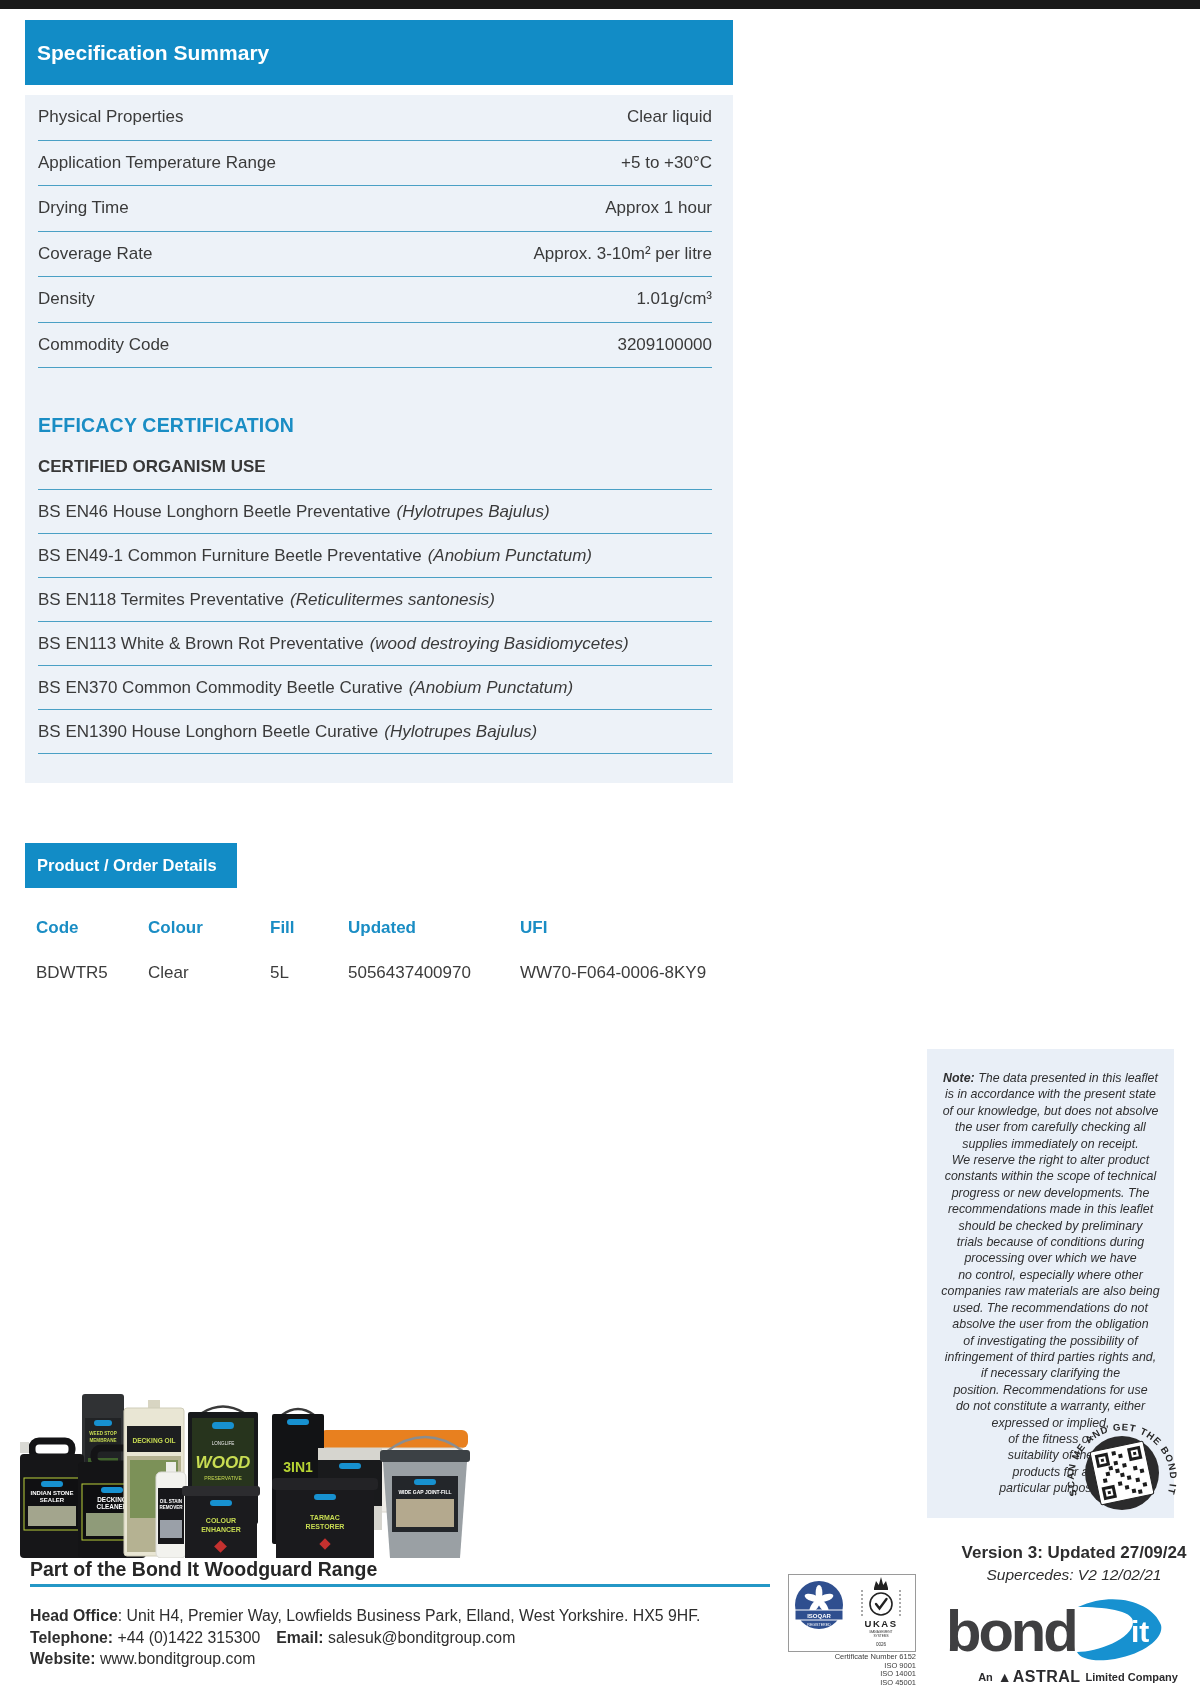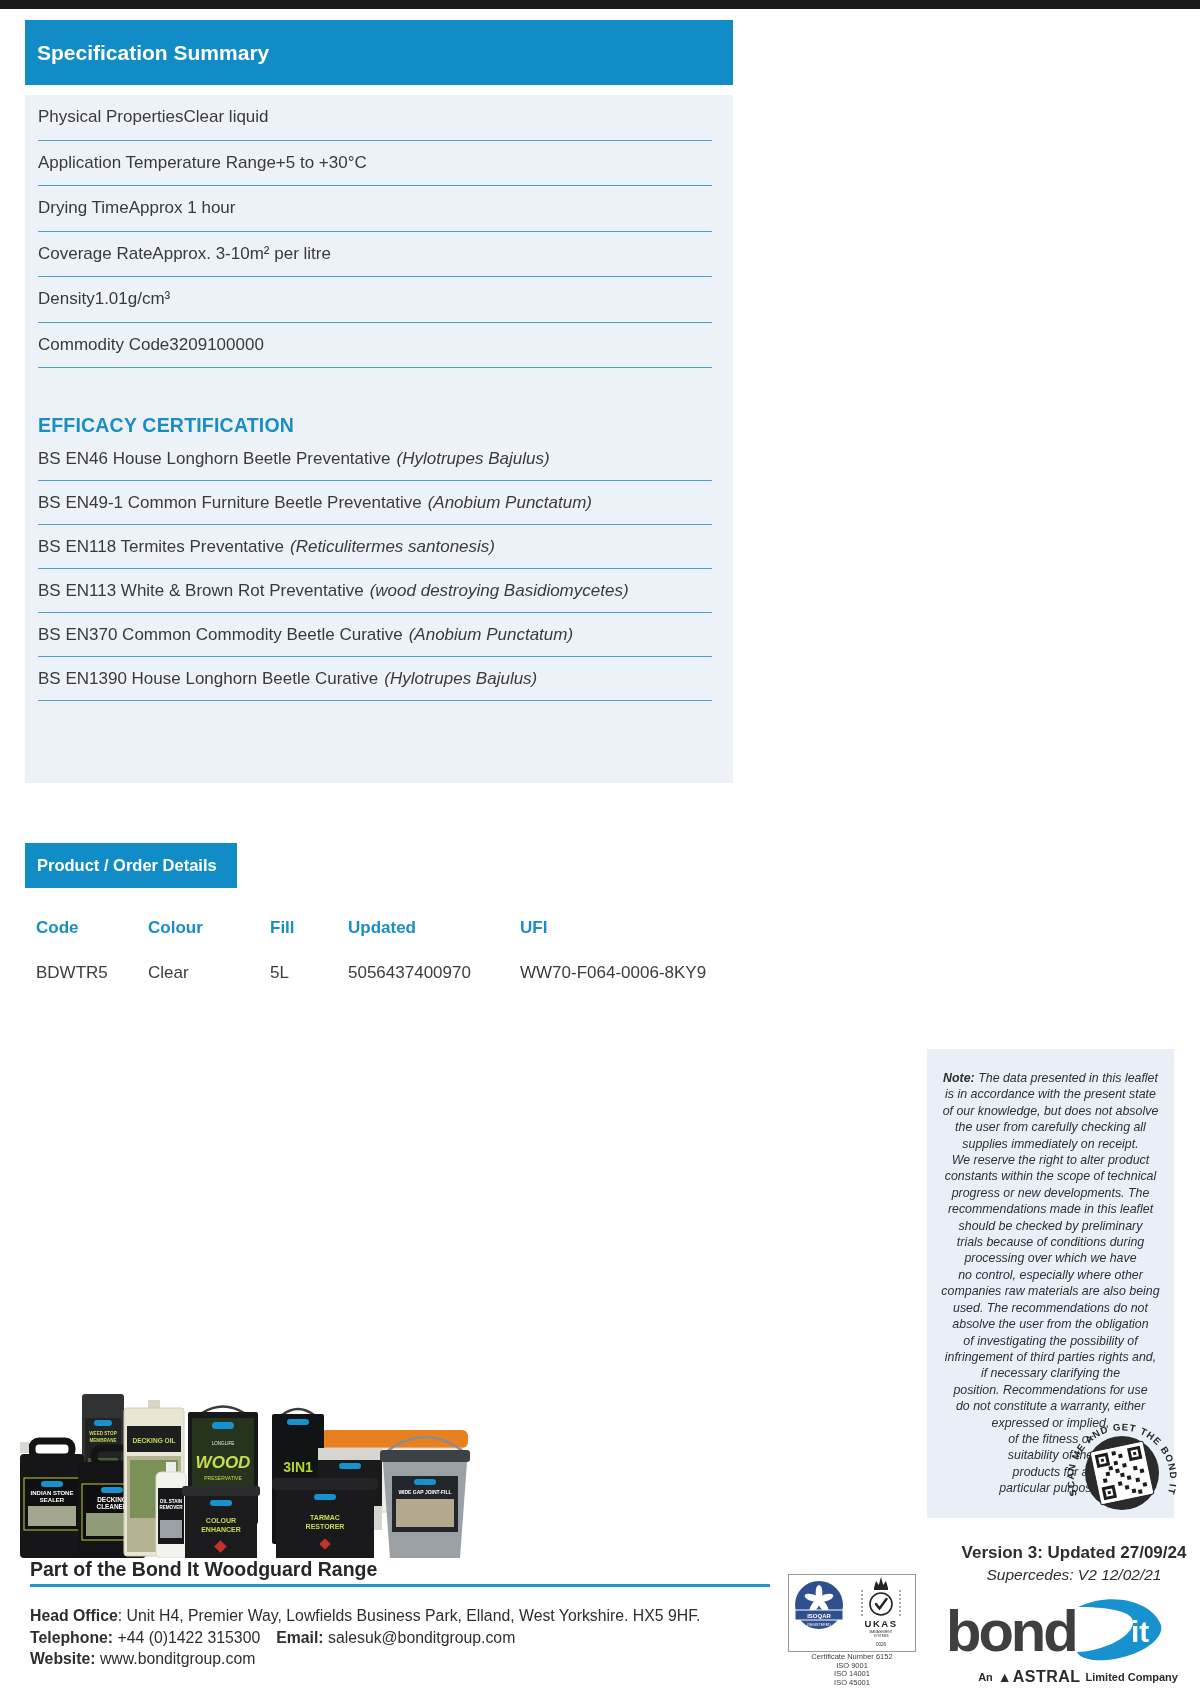--- a/index.html
+++ b/index.html
@@ -17,21 +17,21 @@
   .page{position:relative;width:1200px;height:1697px;margin:0 auto;background:#fff;overflow:hidden;}
   .abs{position:absolute;}
 
   .top-edge{left:0;top:0;width:1200px;height:9px;background:#1a1a1a;}
 
   .sec-head{background:var(--blue);color:#fff;font-weight:bold;display:flex;align-items:center;padding-left:12px;}
   .spec-head{left:25px;top:20px;width:708px;height:65px;font-size:21px;}
   .od-head{left:25px;top:843px;width:212px;height:45px;font-size:16.5px;align-items:center;}
 
   .spec-table{left:25px;top:95px;width:708px;height:688px;background:var(--tbl-bg);}
-  .spec-row{height:45.5px;display:flex;justify-content:flex-start;align-items:center;
+  .spec-row{height:45.5px;display:flex;justify-content:space-between;align-items:center;
             margin:0 21px 0 13px;border-bottom:1px solid var(--rule);font-size:17px;}
   .spec-row .val{text-align:right;}
   .eff-heading{margin:46px 0 0 13px;font-size:19.5px;font-weight:bold;color:var(--head-blue);letter-spacing:.2px;}
   .eff-sub{margin:20px 21px 0 13px;height:33px;font-size:17px;font-weight:bold;color:#383838;
            border-bottom:1px solid var(--rule);}
   .cert-row{height:44px;display:flex;align-items:center;margin:0 21px 0 13px;
             border-bottom:1px solid var(--rule);font-size:17px;}
   .cert-row .latin{font-style:italic;margin-left:6px;}
 
   .od-col{position:absolute;top:918px;font-size:17px;font-weight:bold;color:var(--head-blue);}
@@ -46,21 +46,21 @@
   .version{left:949px;top:1543px;width:250px;text-align:center;color:#2d2d2e;}
   .version .v1{font-size:17px;font-weight:bold;}
   .version .v2{font-size:15.5px;font-style:italic;margin-top:3px;}
 
   .caption{left:30px;top:1558px;font-size:19.5px;font-weight:bold;color:#262626;}
   .foot-rule{left:30px;top:1584px;width:740px;height:3px;background:#2497c6;}
   .footer{left:30px;top:1605px;width:740px;font-size:15.8px;line-height:21.5px;color:#2e2e2e;}
   .footer .f-b{font-weight:bold;}
   .footer .gap{margin-left:16px;}
 
-  .cert-lines{left:788px;top:1653px;width:128px;text-align:center;font-size:7.5px;
+  .cert-lines{left:788px;top:1653px;width:128px;text-align:right;font-size:7.5px;
               line-height:8.6px;color:#3c3c3c;}
 
   .astral-row{left:946px;top:1668px;width:220px;display:flex;align-items:center;justify-content:center;
               color:#2b2b2e;white-space:nowrap;}
   .astral-row .an{font-size:11px;font-weight:bold;margin-right:5px;margin-left:44px;}
   .astral-row .tri{font-size:14px;margin-right:1px;}
   .astral-row .astral{font-size:16px;font-weight:bold;letter-spacing:.5px;margin-right:5px;}
   .astral-row .co{font-size:11px;font-weight:bold;}
 
   svg text{font-family:"Liberation Sans","DejaVu Sans",sans-serif;}
@@ -96,20 +96,21 @@
     <div class="spec-row">
       <span class="lbl">Density</span>
       <span class="val">1.01g/cm³</span>
     </div>
     <div class="spec-row">
       <span class="lbl">Commodity Code</span>
       <span class="val">3209100000</span>
     </div>
 
     <div class="eff-heading">EFFICACY CERTIFICATION</div>
+    <div class="eff-sub">CERTIFIED ORGANISM USE</div>
 
     <div class="cert-row">
       <span>BS EN46 House Longhorn Beetle Preventative</span>
       <span class="latin">(Hylotrupes Bajulus)</span>
     </div>
     <div class="cert-row">
       <span>BS EN49-1 Common Furniture Beetle Preventative</span>
       <span class="latin">(Anobium Punctatum)</span>
     </div>
     <div class="cert-row">

